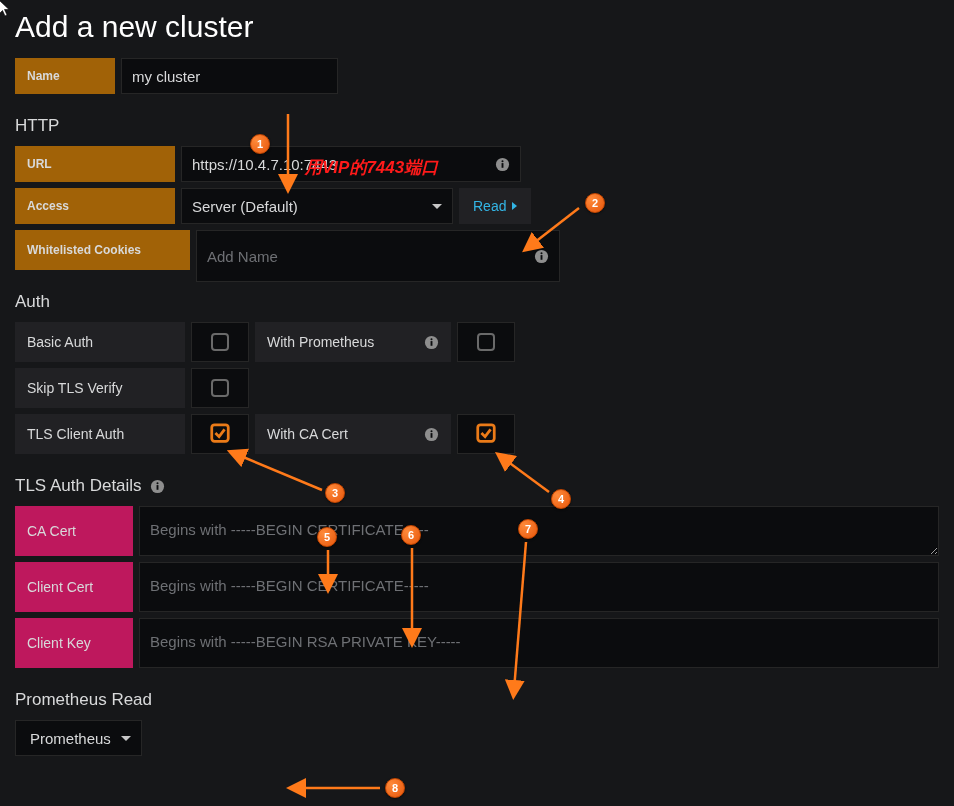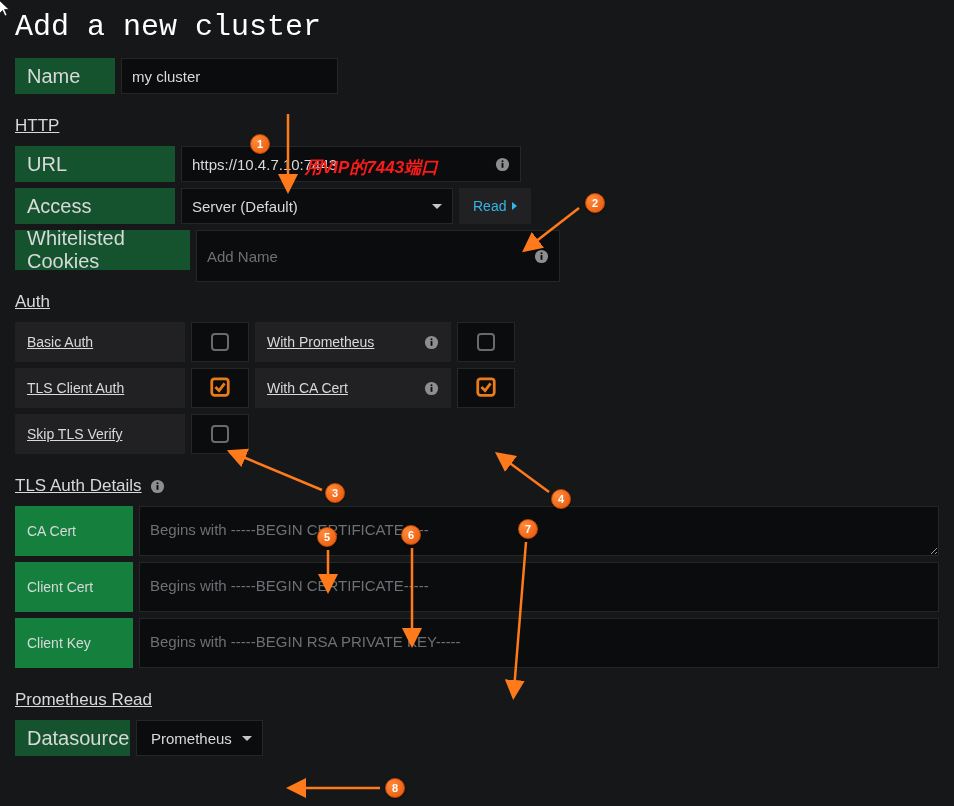--- a/index.html
+++ b/index.html
@@ -12,41 +12,40 @@
     height: 806px;
     overflow: hidden;
     position: relative;
     padding: 10px 15px;
   }
   h1.title {
     color: #fff;
     font-size: 30px;
     font-weight: 500;
     margin-bottom: 14px;
-    font-family: Liberation Mono, monospace;
   }
   .cursor {
     position: absolute;
     left: -2px;
     top: -1px;
     color: #fff;
     font-size: 18px;
     pointer-events: none;
   }
   .form-row {
     display: flex;
     align-items: stretch;
     margin-bottom: 6px;
     height: 36px;
   }
   .lbl {
-    background: #14532d;
-    color: #d8d9da;
-    font-size: 20px;
-    font-weight: 400;
+    background: #a16207;
+    color: #d8d9da;
+    font-size: 12px;
+    font-weight: 700;
     display: flex;
     align-items: center;
     padding: 0 12px;
     flex: 0 0 auto;
     margin-right: 6px;
   }
   .lbl.w1 { width: 100px; }
   .lbl.w2 { width: 160px; }
   .lbl.w3 { width: 115px; }
   .lbl.w1b { width: 175px; }
@@ -114,27 +113,25 @@
     border-left: 5px solid #33b5e5;
   }
   .section-h {
     color: #d8d9da;
     font-size: 17px;
     font-weight: 400;
     margin: 22px 0 10px 0;
     display: flex;
     align-items: center;
     gap: 8px;
-    text-decoration: underline;
   }
   .auth-grid {
     display: flex;
     flex-direction: column;
     gap: 6px;
-    text-decoration: underline;
   }
   .auth-row {
     display: flex;
     gap: 6px;
     height: 40px;
   }
   .chkbox {
     width: 58px;
     background: #0b0c0e;
     border: 1px solid #262626;
@@ -162,21 +159,21 @@
     justify-content: space-between;
   }
   .lbl2.w { width: 170px; }
   .lbl2.w2 { width: 196px; }
   .tls-row {
     display: flex;
     margin-bottom: 6px;
     height: 50px;
   }
   .tls-lbl {
-    background: #15803d;
+    background: #be185d;
     color: #d8d9da;
     width: 118px;
     display: flex;
     align-items: center;
     padding: 0 12px;
     font-size: 14px;
     font-weight: 500;
     margin-right: 6px;
   }
   .ta {
@@ -307,20 +304,26 @@
     <div class="lbl2 w2">
       <span>With Prometheus</span>
       <span class="info-icon" style="margin:0;">
           <svg viewBox="0 0 16 16" fill="#8e8e8e">
             <circle cx="8" cy="8" r="7"></circle>
             <rect x="7" y="6.5" width="2" height="5" fill="#0b0c0e"></rect>
             <circle cx="8" cy="4.5" r="1.1" fill="#0b0c0e"></circle>
           </svg>
         </span>
     </div>
+    <div class="chkbox">
+        <span class="sq"></span>
+      </div>
+  </div>
+  <div class="auth-row">
+    <div class="lbl2 w">Skip TLS Verify</div>
     <div class="chkbox">
         <span class="sq"></span>
       </div>
   </div>
   <div class="auth-row">
     <div class="lbl2 w">TLS Client Auth</div>
     <div class="chkbox checked">
         <span class="tick"><svg viewBox="0 0 24 24" fill="none" stroke="#eb7b18" stroke-width="3">
             <rect x="3" y="3" width="18" height="18" rx="3"></rect>
             <path d="M7 12 L11 16 L17 8"></path>
@@ -336,26 +339,20 @@
           </svg>
         </span>
     </div>
     <div class="chkbox checked">
         <span class="tick"><svg viewBox="0 0 24 24" fill="none" stroke="#eb7b18" stroke-width="3">
             <rect x="3" y="3" width="18" height="18" rx="3"></rect>
             <path d="M7 12 L11 16 L17 8"></path>
           </svg></span>
       </div>
   </div>
-  <div class="auth-row">
-    <div class="lbl2 w">Skip TLS Verify</div>
-    <div class="chkbox">
-        <span class="sq"></span>
-      </div>
-  </div>
 </div>
 
 <h3 class="section-h">
   <span>TLS Auth Details</span>
   <span class="info-icon" style="margin:0;">
       <svg viewBox="0 0 16 16" fill="#8e8e8e">
         <circle cx="8" cy="8" r="7"></circle>
         <rect x="7" y="6.5" width="2" height="5" fill="#0b0c0e"></rect>
         <circle cx="8" cy="4.5" r="1.1" fill="#0b0c0e"></circle>
       </svg>
@@ -371,21 +368,20 @@
   <textarea class="ta" placeholder="Begins with -----BEGIN CERTIFICATE-----" style=""></textarea>
 </div>
 <div class="tls-row">
   <div class="tls-lbl">Client Key</div>
   <textarea class="ta" placeholder="Begins with -----BEGIN RSA PRIVATE KEY-----" style=""></textarea>
 </div>
 
 <h3 class="section-h">Prometheus Read</h3>
 
 <div class="form-row">
-  <div class="lbl w3">Datasource</div>
   <div class="ds-wrap">
     <select class="ds-sel">
       <option>Prometheus</option>
     </select>
   </div>
 </div>
 
 <div class="anno-text" style="left:305px; top:156px;font-style:italic;">用VIP的7443端口</div>
 
 <div class="anno-badge" style="left:250px; top:134px;">1</div>

